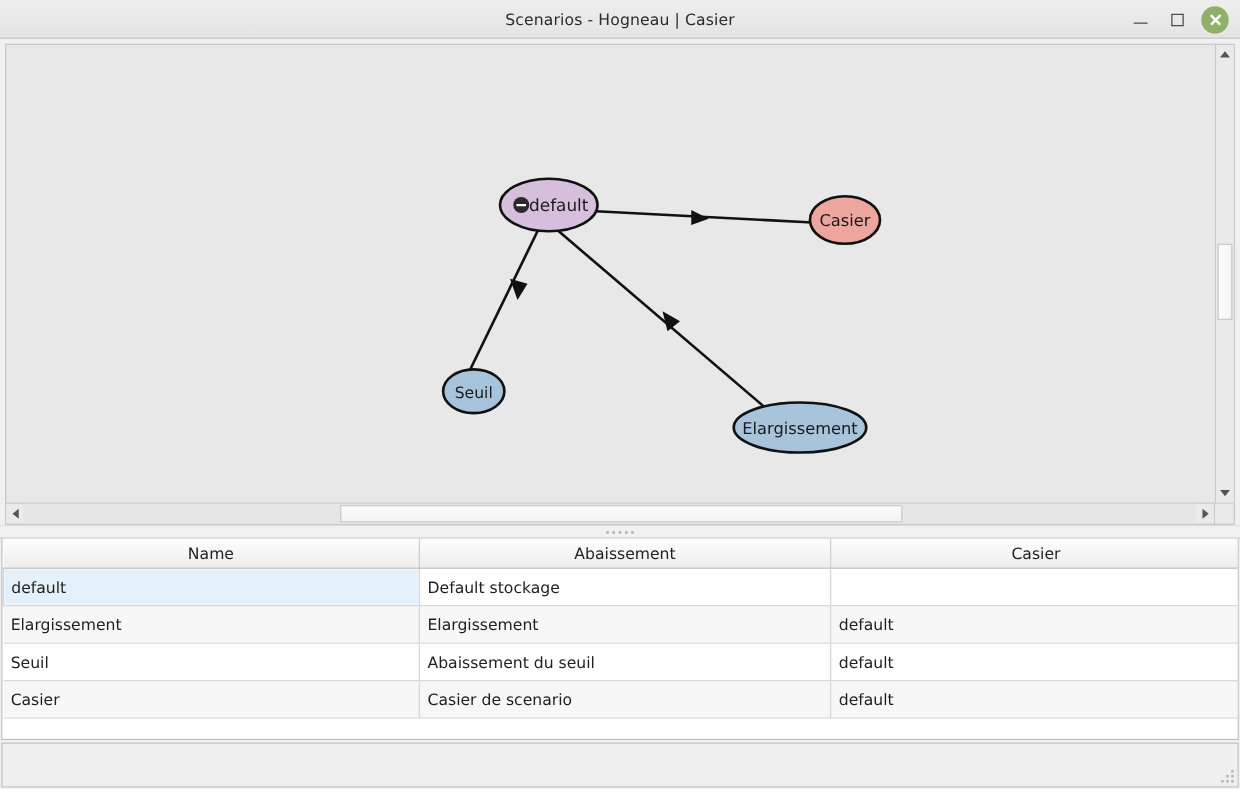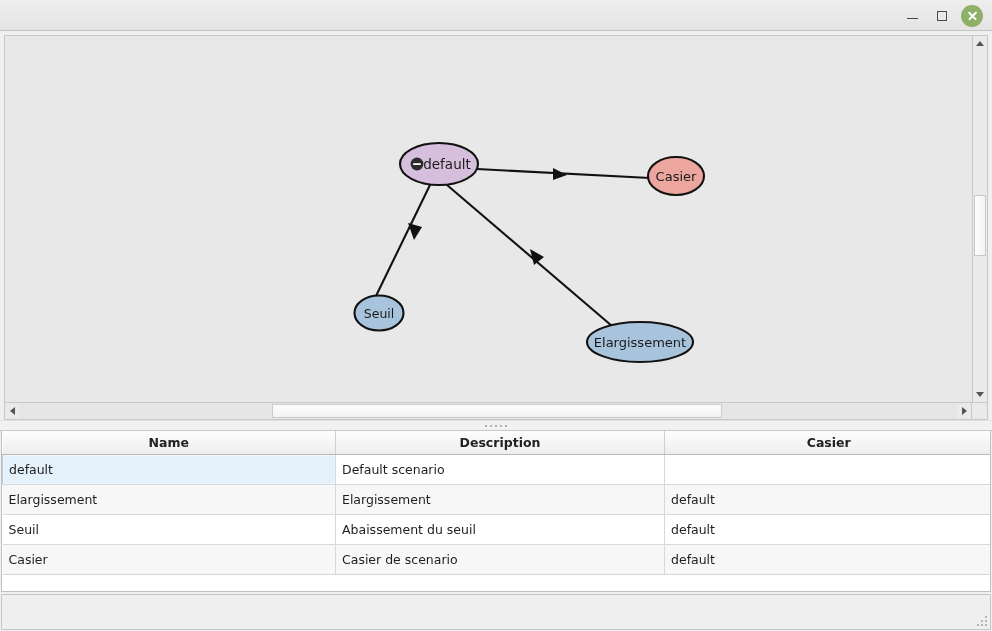--- a/index.html
+++ b/index.html
@@ -205,21 +205,21 @@
     border-collapse: collapse;
     table-layout: fixed;
     font-size: 12.5px;
     color: #1e1e1e;
   }
   table.grid th {
     height: 23px;
     background: linear-gradient(#fdfdfd,#ededed);
     border-right: 1px solid #cfcfcf;
     border-bottom: 1px solid #b9b9b9;
-    font-weight: bold;
+    font-weight: normal;
     font-size: 12.5px;
     color: #222;
     text-align: center;
     padding: 0;
   }
   table.grid th:last-child { border-right: none; }
   table.grid td {
     height: 30px;
     padding: 0 6px;
     border-right: 1px solid #d8d8d8;
@@ -262,20 +262,21 @@
     background: #b5b5b5;
     display: block;
   }
 </style>
 </head>
 <body>
 
 <div id="app">
 
   <div class="titlebar">
+    <span class="title-text">Scenarios - Hogneau | Casier</span>
     <div class="win-controls">
       <div class="win-btn">
         <span class="ico-min"></span>
       </div>
       <div class="win-btn">
         <span class="ico-max"></span>
       </div>
       <div class="win-btn">
         <span class="btn-close"></span>
       </div>
@@ -383,28 +384,28 @@
   <div class="table-pane">
     <table class="grid">
       <colgroup>
         <col style="width:333px">
         <col style="width:329px">
         <col style="width:328px">
       </colgroup>
       <thead>
         <tr>
           <th>Name</th>
-          <th>Description</th>
+          <th>Abaissement</th>
           <th>Casier</th>
         </tr>
       </thead>
       <tbody>
         <tr class="odd">
           <td class="selected">default</td>
-          <td>Default scenario</td>
+          <td>Default stockage</td>
           <td></td>
         </tr>
         <tr class="even">
           <td>Elargissement</td>
           <td>Elargissement</td>
           <td>default</td>
         </tr>
         <tr class="odd">
           <td>Seuil</td>
           <td>Abaissement du seuil</td>

